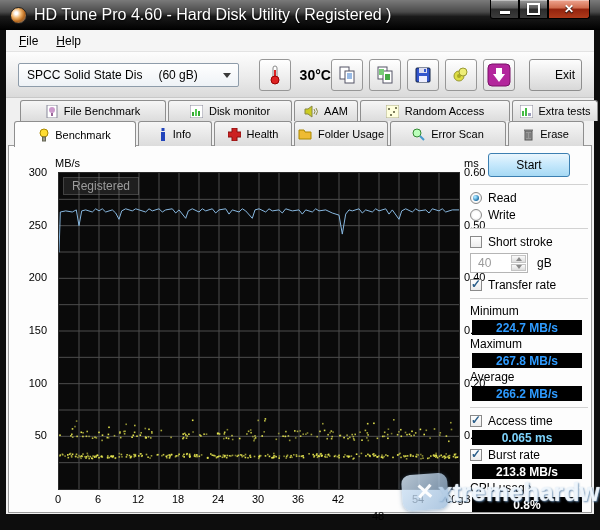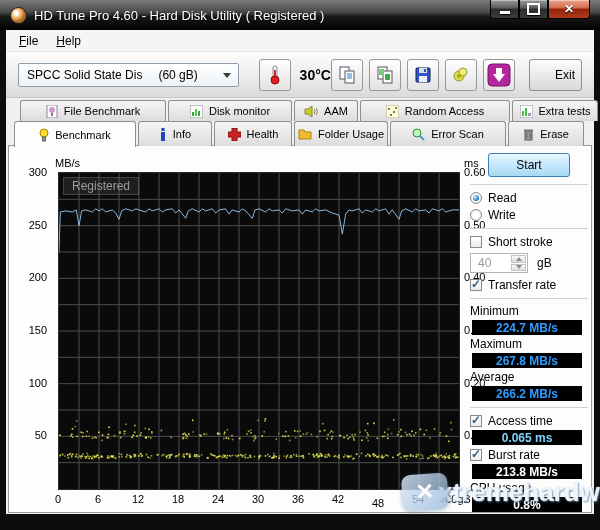--- a/index.html
+++ b/index.html
@@ -4,21 +4,21 @@
 <style>
   html,body{margin:0;padding:0;background:#333;}
   .window{position:relative;width:600px;height:530px;background:#0d0d0d;font-family:"Liberation Sans",sans-serif;overflow:hidden;}
   
   .titlebar{position:absolute;left:0;top:0;width:600px;height:30px;
     background:linear-gradient(180deg,#7a7a7a 0%,#4a4a4a 40%,#1a1a1a 55%,#000 100%);
     display:flex;align-items:center;padding:0 10px;box-sizing:border-box;}
   .app-icon{width:15px;height:15px;border-radius:50%;flex:0 0 15px;
     background:radial-gradient(circle at 35% 35%,#fff 10%,#f0b36a 35%,#b86a20 60%,#6a6a6a 90%);
     border:1px solid #222;}
-  .title-text{color:#fff;font-size:13px;margin-left:7px;text-shadow:0 1px 2px #000;white-space:nowrap;}
+  .title-text{color:#fff;font-size:16px;margin-left:7px;text-shadow:0 1px 2px #000;white-space:nowrap;}
   .win-controls{position:absolute;right:10px;top:0;display:flex;}
   .wbtn{width:29px;height:19px;border:1px solid #000;border-top:none;box-sizing:border-box;
     display:flex;align-items:center;justify-content:center;
     background:linear-gradient(180deg,#9a9a9a,#5a5a5a 45%,#2c2c2c 50%,#3c3c3c);
     box-shadow:inset 0 1px 0 rgba(255,255,255,.4);}
   .wbtn.min{border-radius:0 0 0 3px;}
   .wbtn.close{width:42px;border-radius:0 0 3px 0;
     background:linear-gradient(180deg,#efa590,#cf6a4c 45%,#93230d 50%,#ae3a1b);}
   .glyph-min{width:10px;height:3px;background:#fff;margin-top:7px;box-shadow:0 1px 1px #000;}
   .glyph-max{width:9px;height:8px;border:2px solid #fff;box-shadow:0 1px 1px #000;}
@@ -822,21 +822,21 @@
         </div>
       <div id="xticks" style="position:absolute;left:49px;top:347px;width:400px;height:16px">
           <div class="xtick" style="left: -20px; top: 0px;">0</div>
           <div class="xtick" style="left: 20px; top: 0px;">6</div>
           <div class="xtick" style="left: 60px; top: 0px;">12</div>
           <div class="xtick" style="left: 100px; top: 0px;">18</div>
           <div class="xtick" style="left: 140px; top: 0px;">24</div>
           <div class="xtick" style="left: 180px; top: 0px;">30</div>
           <div class="xtick" style="left: 220px; top: 0px;">36</div>
           <div class="xtick" style="left: 260px; top: 0px;">42</div>
-          <div class="xtick" style="left: 300px; top: 4px;">48</div>
+          <div class="xtick" style="left: 300px; top: 17px;">48</div>
           <div class="xtick" style="left: 340px; top: 0px;">54</div>
           <div class="xtick" style="left: 380px; top: 0px;">60gB</div>
         </div>
 
       <div class="side">
         <button class="start-btn">Start</button>
         <div class="sep"></div>
         <div class="radio-row">
           <span class="rdot sel"></span>
           <span>Read</span>

